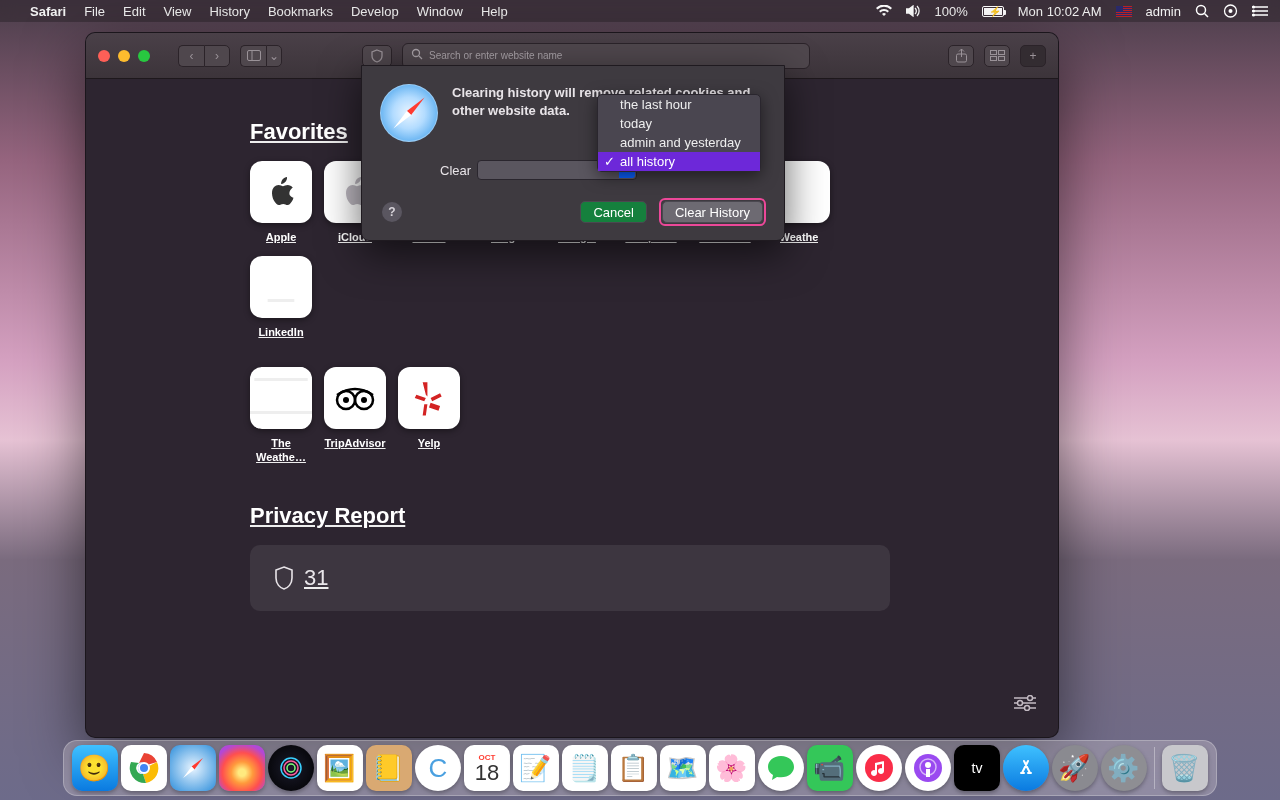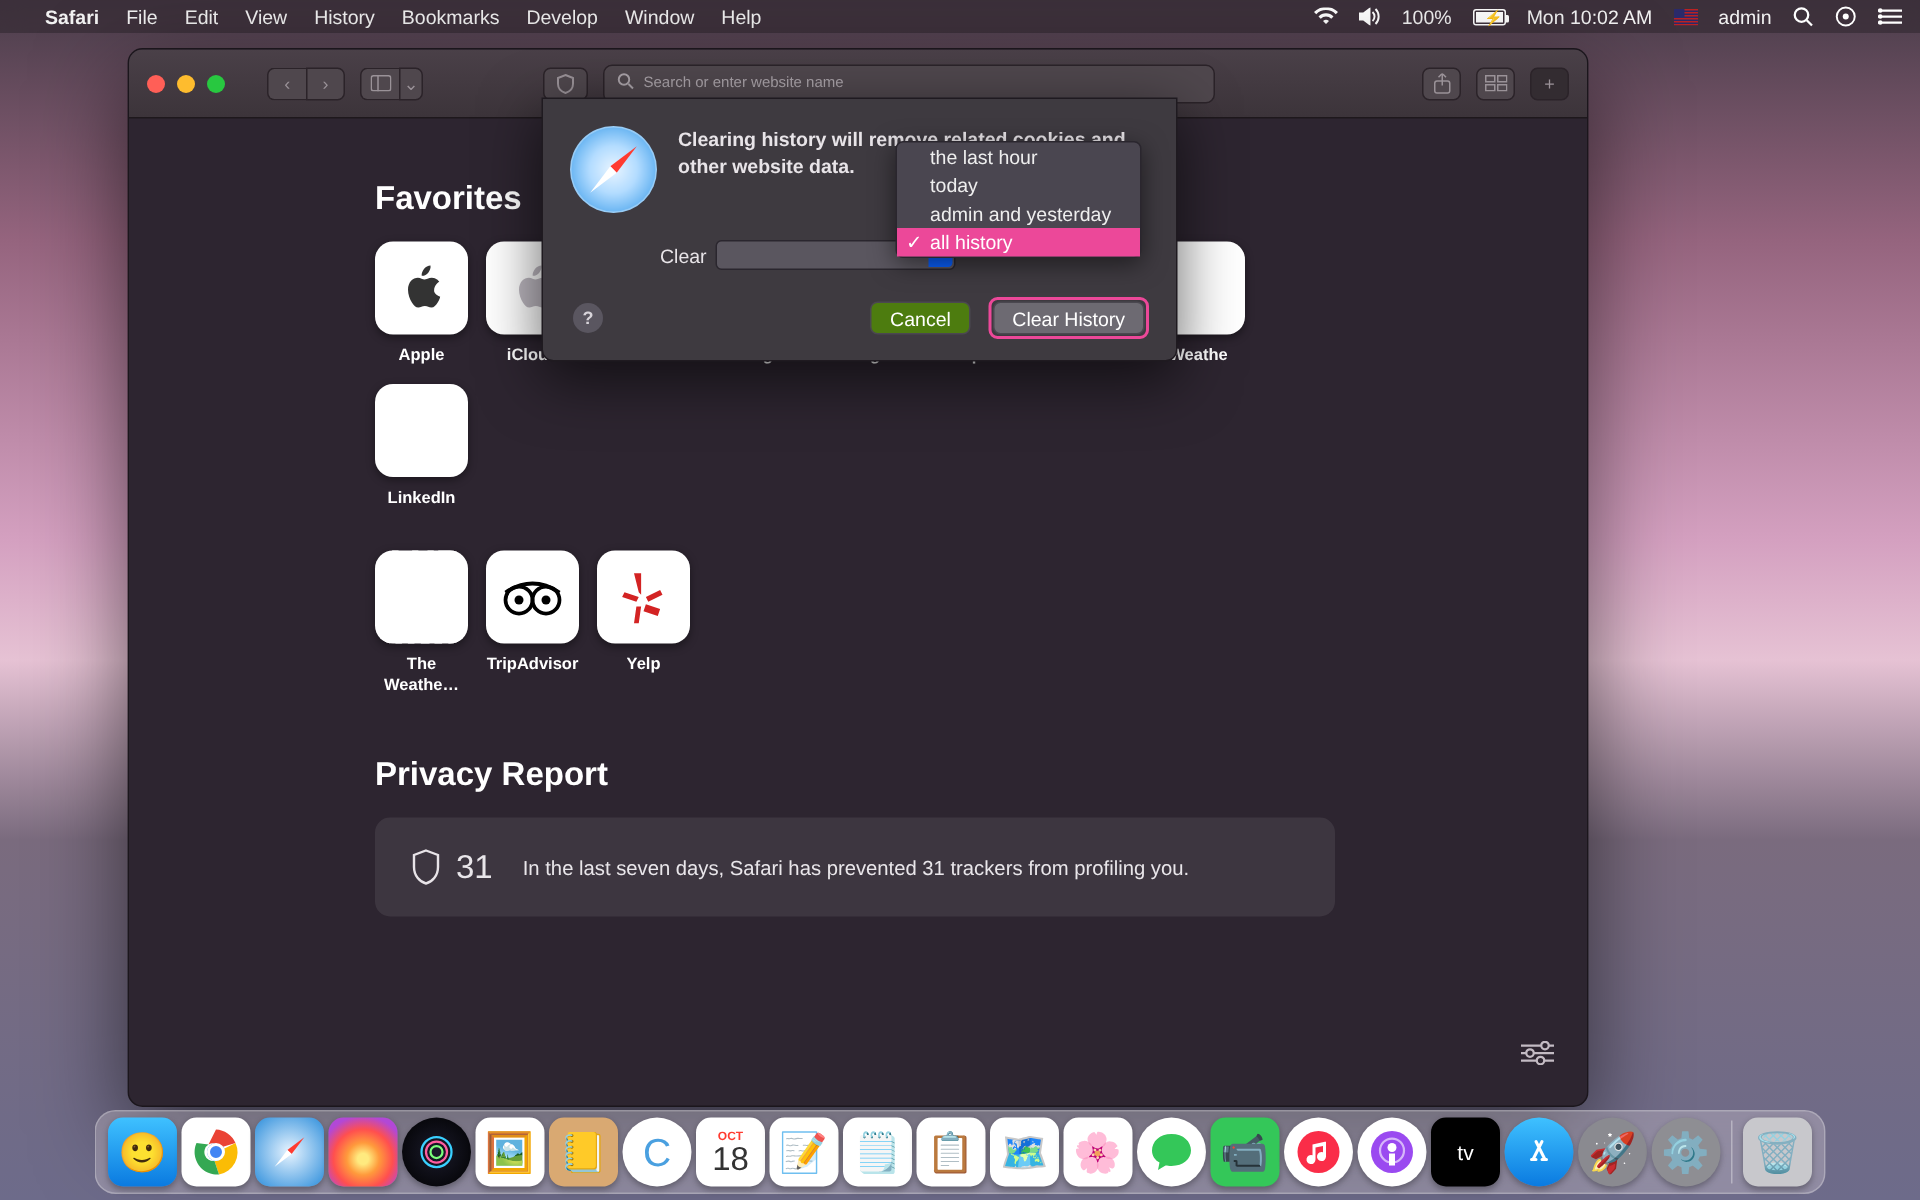--- a/index.html
+++ b/index.html
@@ -28,21 +28,21 @@
 .nav-btn { width: 26px; height: 22px; background: #4f474d; border: 1px solid #2b2329; border-radius: 5px; display:flex; align-items:center; justify-content:center; color:#9a9298; font-size:12px; }
 .nav-group { display:flex; gap:0; }
 .nav-group .nav-btn:first-child { border-radius:5px 0 0 5px; border-right:none; }
 .nav-group .nav-btn:last-child { border-radius:0 5px 5px 0; }
 .spacer-sm { width: 8px; }
 .omnibox { flex: 0 0 408px; height: 26px; background: #4f474d; border: 1px solid #2b2329; border-radius: 6px; display:flex; align-items:center; padding:0 8px; color:#a9a2a8; font-size:10px; gap:6px; }
 .omnibox .mag { font-size: 13px; color:#a9a2a8; }
 .toolbar-right { margin-left:auto; display:flex; gap:10px; }
 
 
-.content { position: relative; padding: 40px 0 0 0; color: #eee; height: calc(100% - 46px); }
+.content { position: relative; padding: 40px 0 0 0; color: #eee; height: calc(100% - 46px); text-decoration: underline; }
 .inner { width: 640px; margin-left: 164px; }
 .h-favorites { font-size: 22px; font-weight: 700; margin-bottom: 16px; color:#fff; }
 .fav-grid { display: flex; flex-wrap: wrap; gap: 12px 12px; }
 .fav { width: 62px; display:flex; flex-direction:column; align-items:center; }
 .fav .tile { width: 62px; height: 62px; border-radius: 12px; display:flex; align-items:center; justify-content:center; font-weight:700; color:#fff; box-shadow: 0 2px 6px rgba(0,0,0,0.4); background:#fff; font-size:30px; overflow:hidden; }
 .fav .label { margin-top: 8px; font-size: 11px; font-weight:600; text-align:center; color:#fff; line-height:1.2; max-height:26px; overflow:hidden; }
 .row2 { margin-top: 28px; display:flex; gap:12px; }
 
 .h-privacy { font-size: 22px; font-weight:700; margin: 40px 0 16px 0; color:#fff; }
 .privacy-card { background: rgba(255,255,255,0.08); border-radius: 10px; padding: 20px 24px; display:flex; align-items:center; gap:20px; color:#e9e6ea; font-size:13.5px; }
@@ -58,27 +58,27 @@
 .safari-icon { width:58px; height:58px; border-radius:50%; background: radial-gradient(circle at 50% 50%, #e8f4ff 0%, #b3dcff 40%, #6fb8f3 70%, #2d8edb 100%); position:relative; flex-shrink:0; border:1px solid rgba(255,255,255,0.3); }
 .safari-needle { position:absolute; left:50%; top:50%; width:0; height:0; transform:translate(-50%,-50%) rotate(45deg); }
 .safari-needle::before { content:""; position:absolute; left:-3px; top:-22px; border-left:3px solid transparent; border-right:3px solid transparent; border-bottom:22px solid #ff3b30; }
 .safari-needle::after { content:""; position:absolute; left:-3px; top:0; border-left:3px solid transparent; border-right:3px solid transparent; border-top:22px solid #fff; }
 .dialog-text { font-size:13px; font-weight:600; line-height:1.35; }
 .dialog-clear-row { margin-top:18px; display:flex; align-items:center; gap:4px; font-size:13px; }
 .dialog-clear-row .lbl { margin-left: 60px; }
 .dropdown { position:relative; }
 .dd-open { position:absolute; left:122px; top:-66px; width:164px; background:#4a4650; border:1px solid #2a262e; border-radius:5px; overflow:visible; box-shadow:0 4px 16px rgba(0,0,0,0.5); font-size:13px; }
 .dd-item { padding:2px 10px 2px 22px; color:#eee; cursor:default; }
-.dd-item.sel { background:#ec4899; color:#fff; position:relative; }
+.dd-item.sel { background:#6d28d9; color:#fff; position:relative; }
 .dd-item.sel::before { content:"✓"; position:absolute; left:6px; }
 .dd-placeholder { width:160px; height:20px; background:#5a565f; border:1px solid #2a262e; border-radius:4px; margin-left:2px; position:relative; }
 .dd-placeholder::after { content:""; position:absolute; right:1px; top:1px; bottom:1px; width:16px; background:#0a60ff; border-radius:0 3px 3px 0; }
 .dialog-buttons { margin-top:18px; display:flex; justify-content:flex-end; align-items:center; gap:12px; }
 .help { width:20px; height:20px; border-radius:50%; background:#5a5660; color:#d8d4da; display:flex; align-items:center; justify-content:center; font-size:12px; font-weight:600; margin-right:auto; margin-left:2px; }
-.btn { height:22px; padding:0 12px; border-radius:5px; background:#4d7c0f; color:#fff; font-size:13px; display:flex; align-items:center; border:1px solid #4b4850; }
+.btn { height:22px; padding:0 12px; border-radius:5px; background:#15803d; color:#fff; font-size:13px; display:flex; align-items:center; border:1px solid #4b4850; }
 .btn.primary { background:#6d6a72; }
 .highlight-ring { border:2px solid #ec4899; border-radius:6px; padding:1px; }
 
 
 .t-apple { background:#fff; } .t-apple svg { width:36px; height:36px; }
 .t-icloud { background:#8f8a93; color:#bdb8c0; }
 .t-yahoo { background:#6001d2; font-size:14px; }
 .t-bing { background:#1e90d4; font-family:Georgia,serif; font-size:40px; }
 .t-google { background:#fff; }
 .t-wiki { background:#fff; color:#000; font-family:Georgia,serif; }
@@ -310,21 +310,20 @@
       </div>
 
       <div class="h-privacy">Privacy Report</div>
       <div class="privacy-card">
         <div class="shield-num">
           <svg class="shield" viewBox="0 0 20 24">
               <path d="M10 1 L18 4 V12 C18 18 14 22 10 23 C6 22 2 18 2 12 V4 Z" fill="none" stroke="#e8e4e8" stroke-width="1.6"></path>
             </svg>
           <span class="count">31</span>
         </div>
-        <span>In the last seven days, Safari has prevented 31 trackers from profiling you.</span>
       </div>
     </div>
     <div class="settings-corner">
       <svg width="22" height="16" viewBox="0 0 22 16">
           <line x1="0" y1="3" x2="22" y2="3" stroke="currentColor" stroke-width="1.5"></line>
           <circle cx="16" cy="3" r="2.5" fill="#2d2530" stroke="currentColor" stroke-width="1.5"></circle>
           <line x1="0" y1="8" x2="22" y2="8" stroke="currentColor" stroke-width="1.5"></line>
           <circle cx="6" cy="8" r="2.5" fill="#2d2530" stroke="currentColor" stroke-width="1.5"></circle>
           <line x1="0" y1="13" x2="22" y2="13" stroke="currentColor" stroke-width="1.5"></line>
           <circle cx="13" cy="13" r="2.5" fill="#2d2530" stroke="currentColor" stroke-width="1.5"></circle>

